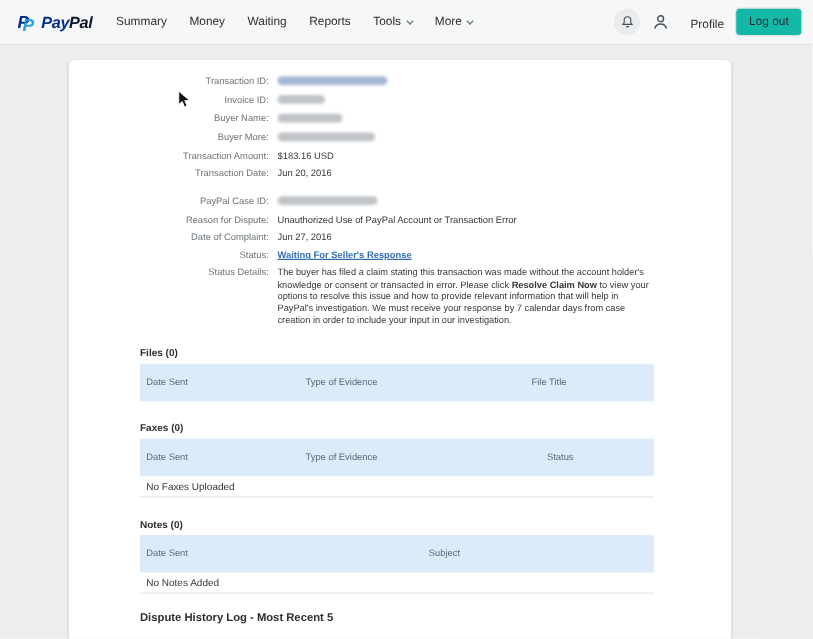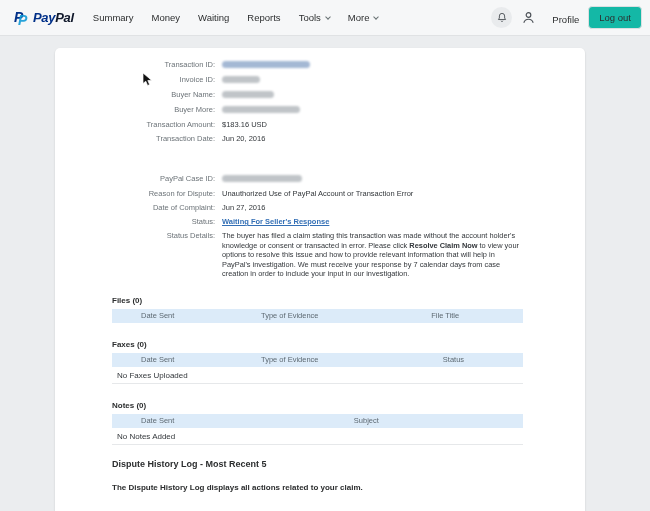--- a/index.html
+++ b/index.html
@@ -28,33 +28,33 @@
   
   .card { width:530px; height:470px; margin:12px 0 0 55px; background:#fff;
           border-radius:5px; box-shadow:0 1px 2px rgba(0,0,0,0.15);
           padding:10px 62px 30px 57px; }
   .page-title { color:#cf7236; font-size:9px; font-weight:bold; margin-bottom:13px; }
 
   
   .detail-row { display:flex; line-height:14px; font-size:7.5px; }
   .detail-label { width:103px; text-align:right; color:#6c7378; flex:none; }
   .detail-value { margin-left:7px; color:#33373b; flex:1; }
-  .detail-row.group-end { margin-bottom:26px; }
+  .detail-row.group-end { margin-bottom:8px; }
   .redacted { display:inline-block; height:7px; border-radius:3.5px; background:#c0c4c8;
               filter:blur(1.3px); margin-top:3px; }
   .redacted.rlink { background:#a4b8d4; }
   a.status-link { color:#336fb5; font-weight:bold; text-decoration:underline; cursor:pointer; }
   .detail-row.rich .detail-value { font-size:7.4px; line-height:9.6px; padding-top:2px; max-width:302px; }
   .detail-row.rich b { color:#33373b; }
 
   
   .section { margin-top:17px; }
   .section-title { font-size:8px; font-weight:bold; color:#2c2e2f; margin-bottom:4px; }
-  .thead { display:flex; background:#dcebf9; height:14px; align-items:center;
-           font-size:7.5px; color:#5e6a73;padding-left:24px; }
+  .thead { display:flex; background:#dcebf9; height:30px; align-items:center;
+           font-size:7.5px; color:#5e6a73; }
   .thead .cell { padding-left:5px; overflow:hidden; white-space:nowrap; }
   .empty-row { height:17px; line-height:17px; font-size:8px; color:#33373b;
                padding-left:5px; border-bottom:1px solid #e6e8ea; }
 
   
   .history-title { font-size:9px; font-weight:bold; margin-top:14px; color:#2c2e2f; }
   .history-desc { font-size:8px; font-weight:bold; margin:14px 0 4px; color:#2c2e2f; }
 
   .cursor { position:absolute; left:142px; top:72px; z-index:50; pointer-events:none; }
 </style>

